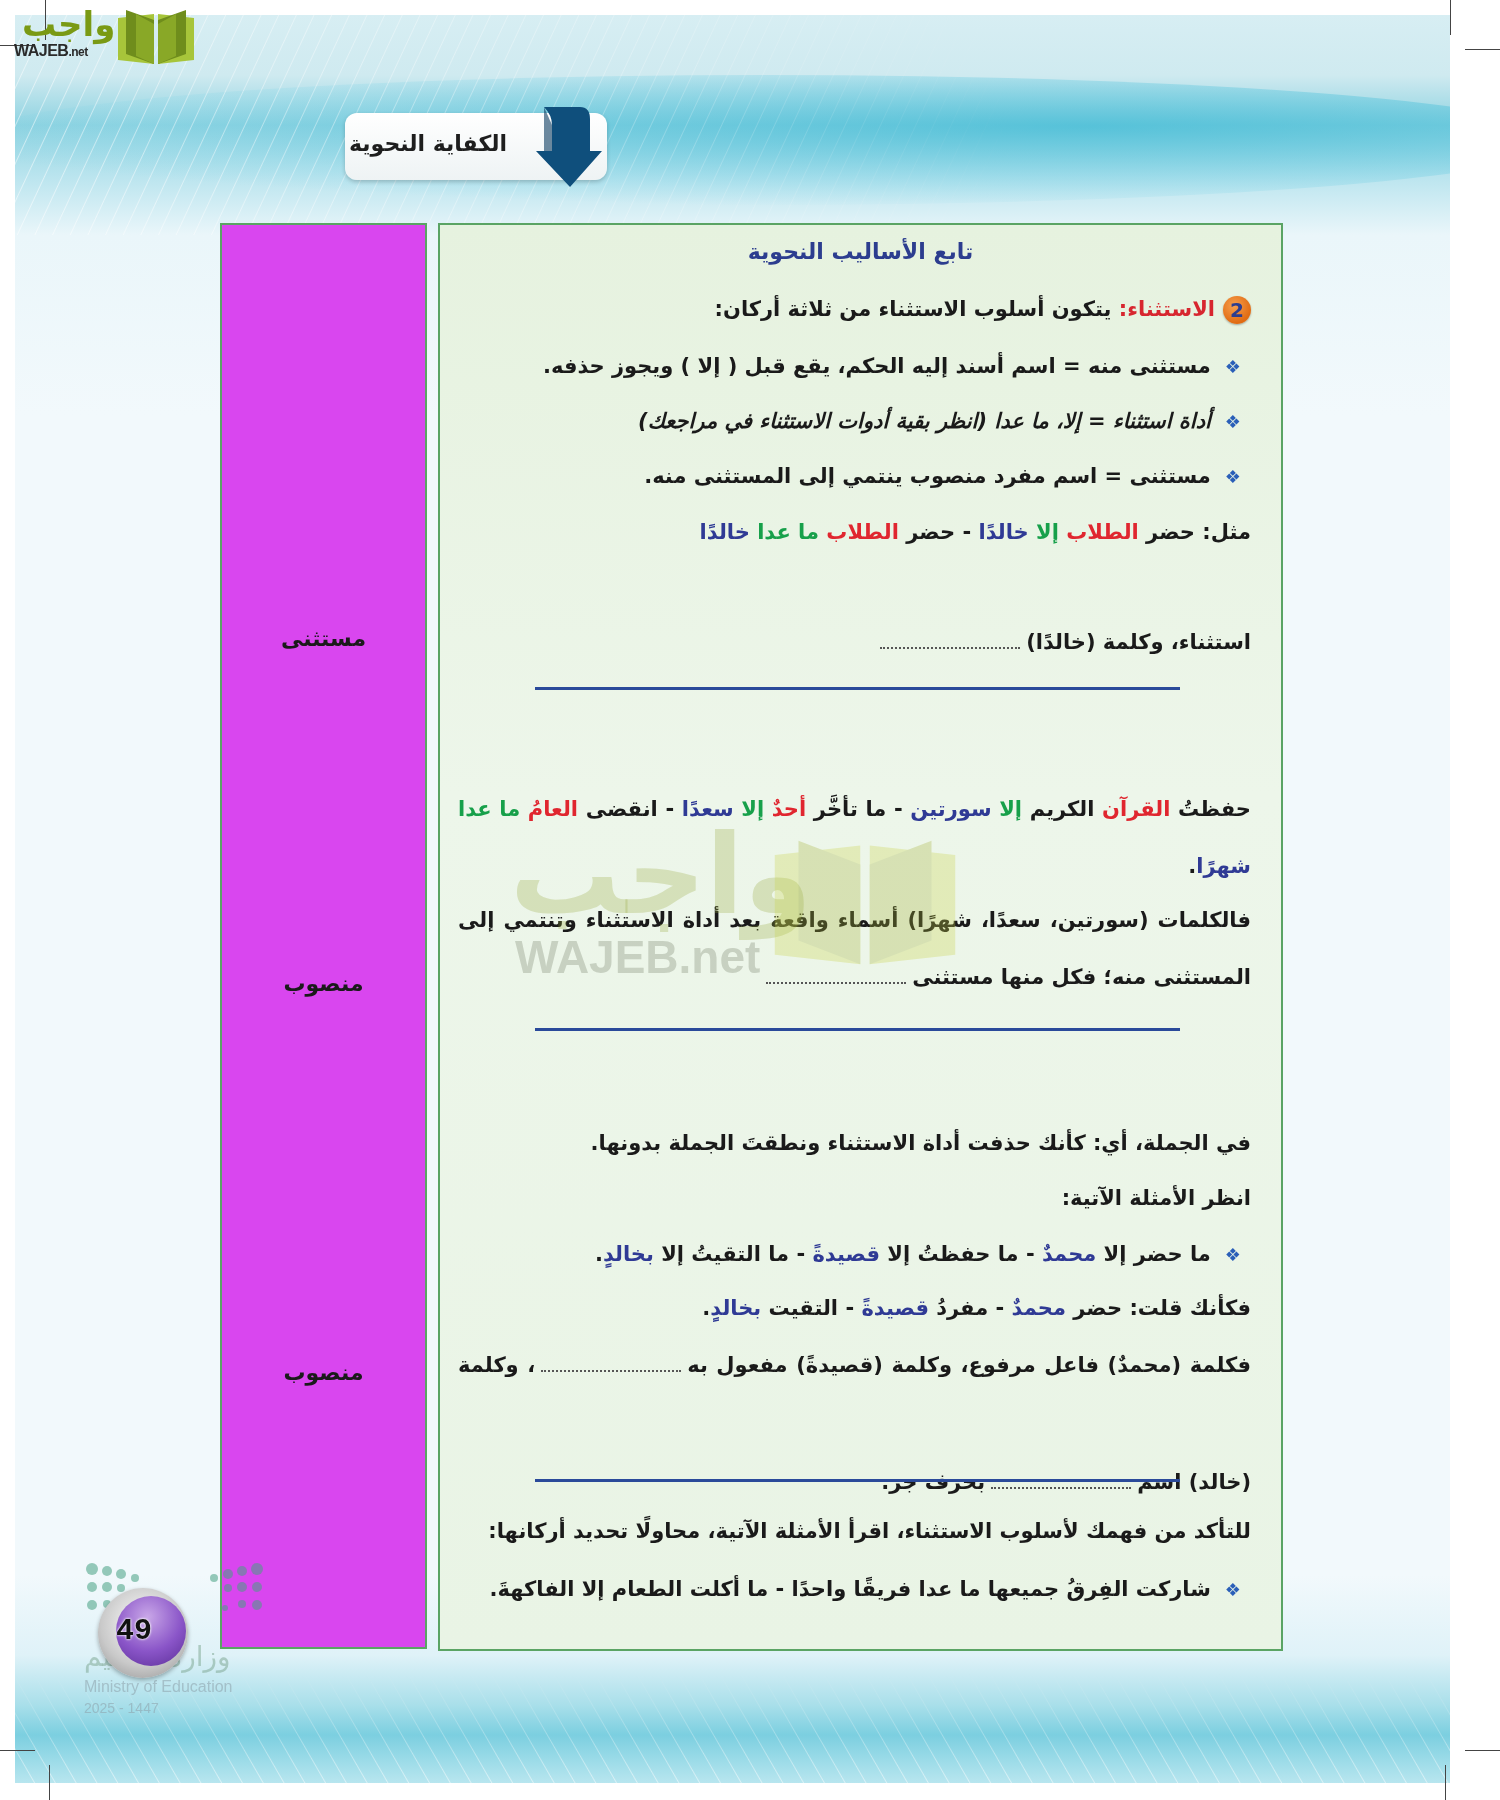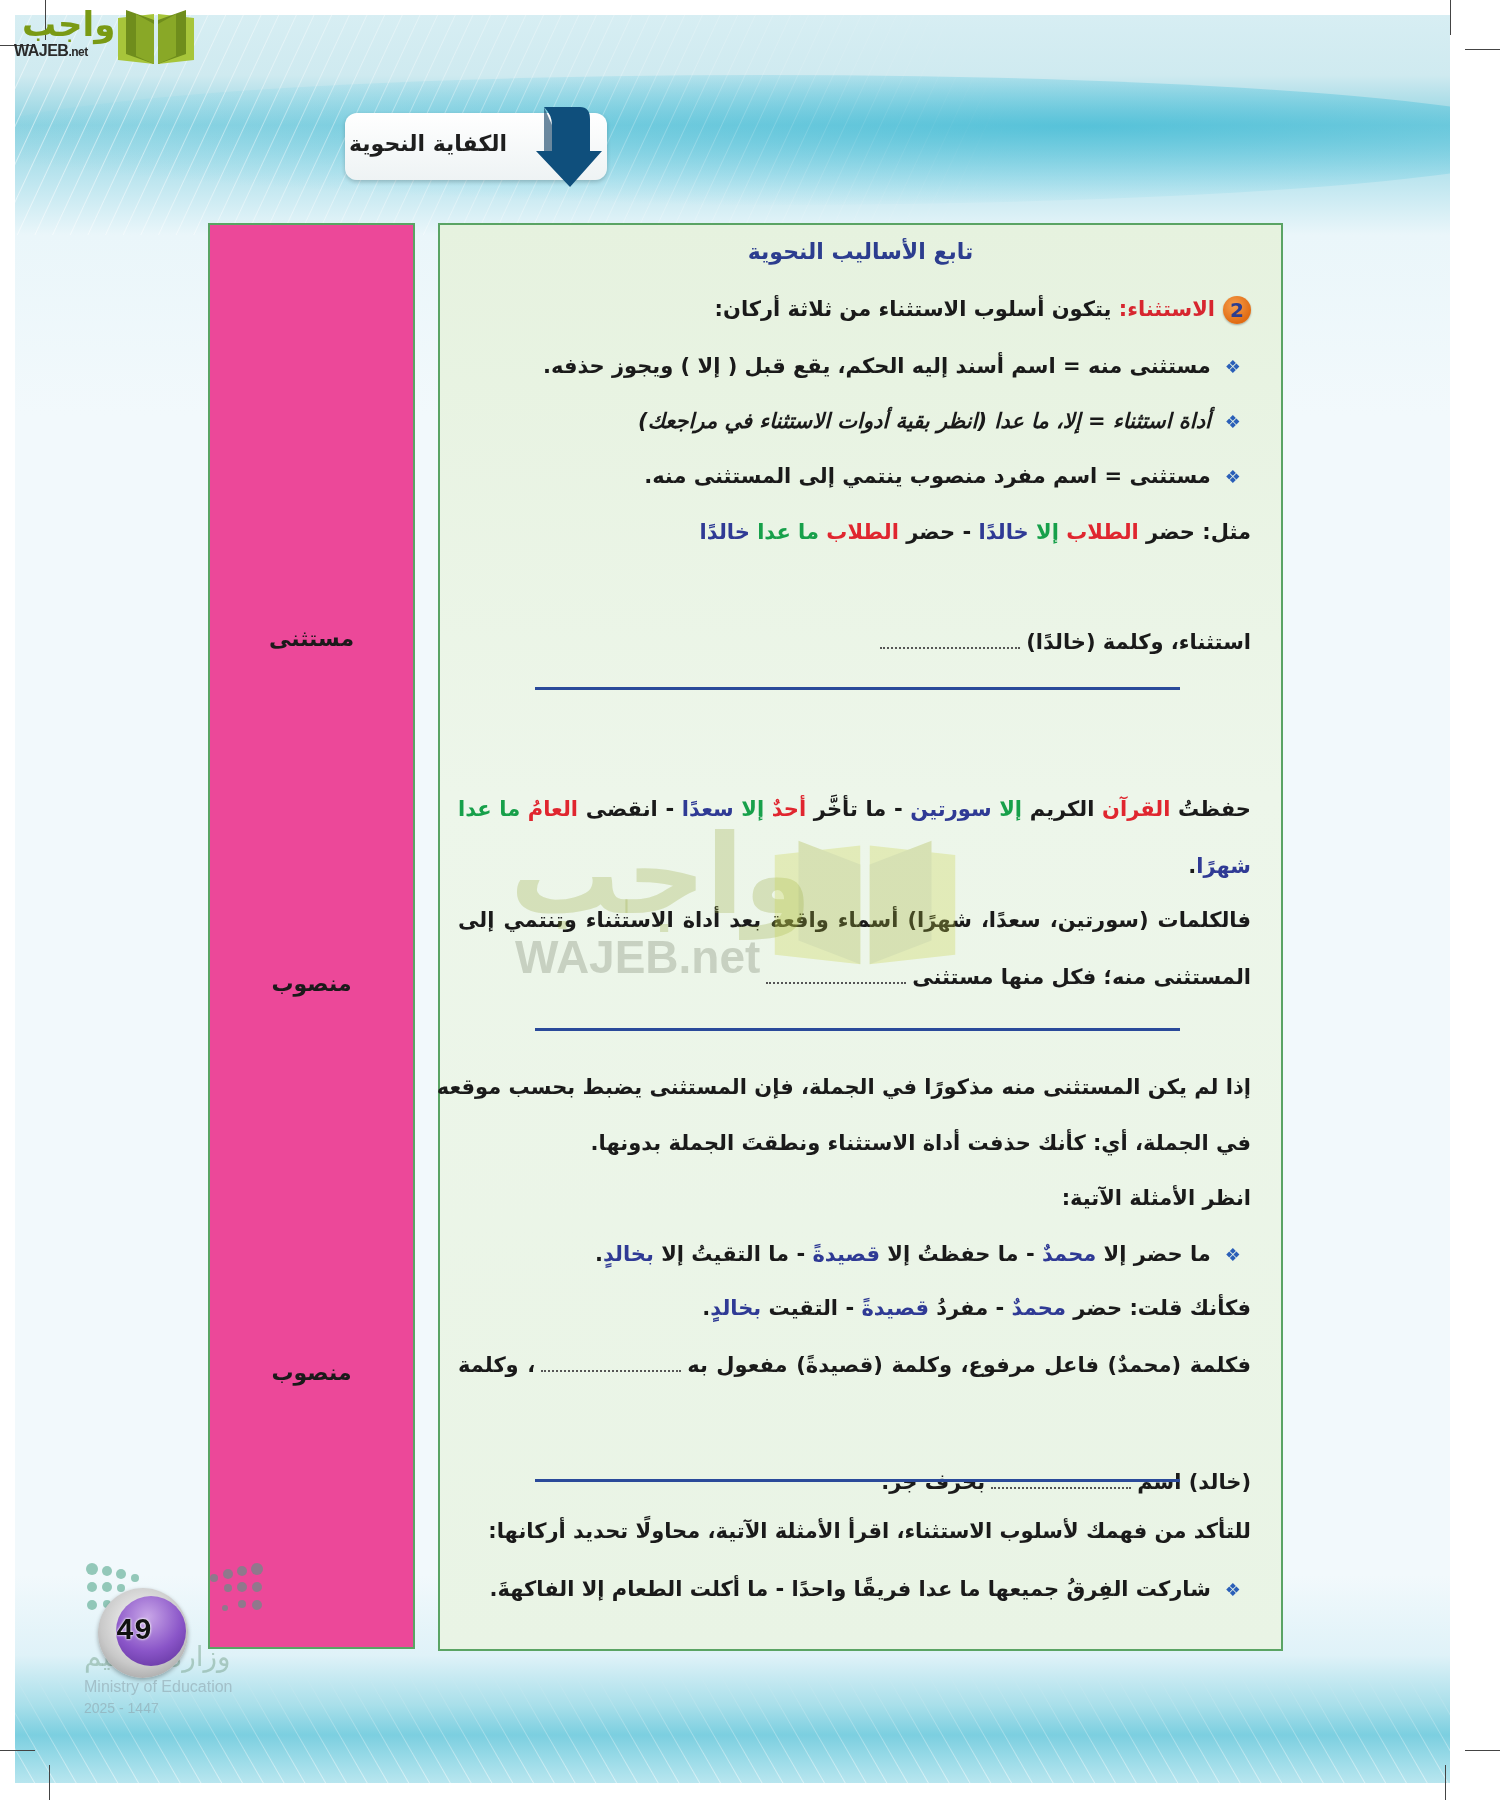--- a/index.html
+++ b/index.html
@@ -46,22 +46,22 @@
     background:linear-gradient(180deg,#ffffff,#eef3f4);
     border-radius:12px; box-shadow:0 2px 4px rgba(0,0,0,0.2);
   }
   .header-title {
     position:absolute; right:100px; top:18px; font-size:22px; font-weight:bold; color:#1e1e1e; direction:rtl; white-space:nowrap;
   }
   .header-arrow { position:absolute; left:530px; top:105px; width:72px; height:82px; }
 
   
   .answer-box {
-    position:absolute; left:208px; top:223px; width:203px; height:1422px;
-    border:2.5px solid #5aa464; background:#ec4899;
+    position:absolute; left:220px; top:223px; width:203px; height:1422px;
+    border:2.5px solid #5aa464; background:#d946ef;
   }
   .content-box {
     position:absolute; left:438px; top:223px; width:841px; height:1424px;
     border:2.5px solid #5aa464; background:linear-gradient(180deg,#e6f2df,#edf6ea 40%,#e9f4e5);
   }
   .answer {
     position:absolute; width:203px; text-align:center; font-size:22px; font-weight:bold; color:#1a1a1a; direction:rtl;
   }
 
   .line {
@@ -187,21 +187,20 @@
     <span class="blue">شهرًا</span><span>.</span>
   </div>
 
   <div class="line full" style="top:680px;">فالكلمات (سورتين، سعدًا، شهرًا) أسماء واقعة بعد أداة الاستثناء وتنتمي إلى</div>
   <div class="line" style="top:737px;">
     <span>المستثنى منه؛ فكل منها مستثنى</span><span class="dots"></span>
   </div>
 
   <div class="divider" style="top:803px;"></div>
 
-  <div class="line full" style="top:847px;">إذا لم يكن المستثنى منه مذكورًا في الجملة، فإن المستثنى يضبط بحسب موقعه</div>
   <div class="line" style="top:903px;">في الجملة، أي: كأنك حذفت أداة الاستثناء ونطقتَ الجملة بدونها.</div>
   <div class="line" style="top:958px;">انظر الأمثلة الآتية:</div>
 
   <div class="line" style="top:1014px;right:40px;">
     <span class="bullet">❖</span><span>ما حضر إلا </span><span class="blue">محمدٌ</span><span> - ما حفظتُ إلا </span><span class="blue">قصيدةً</span><span> - ما التقيتُ إلا </span><span class="blue">بخالدٍ</span><span>.</span>
   </div>
 
   <div class="line" style="top:1068px;">
     <span>فكأنك قلت: حضر </span><span class="blue">محمدٌ</span><span> - مفردُ </span><span class="blue">قصيدةً</span><span> - التقيت </span><span class="blue">بخالدٍ</span><span>.</span>
   </div>

